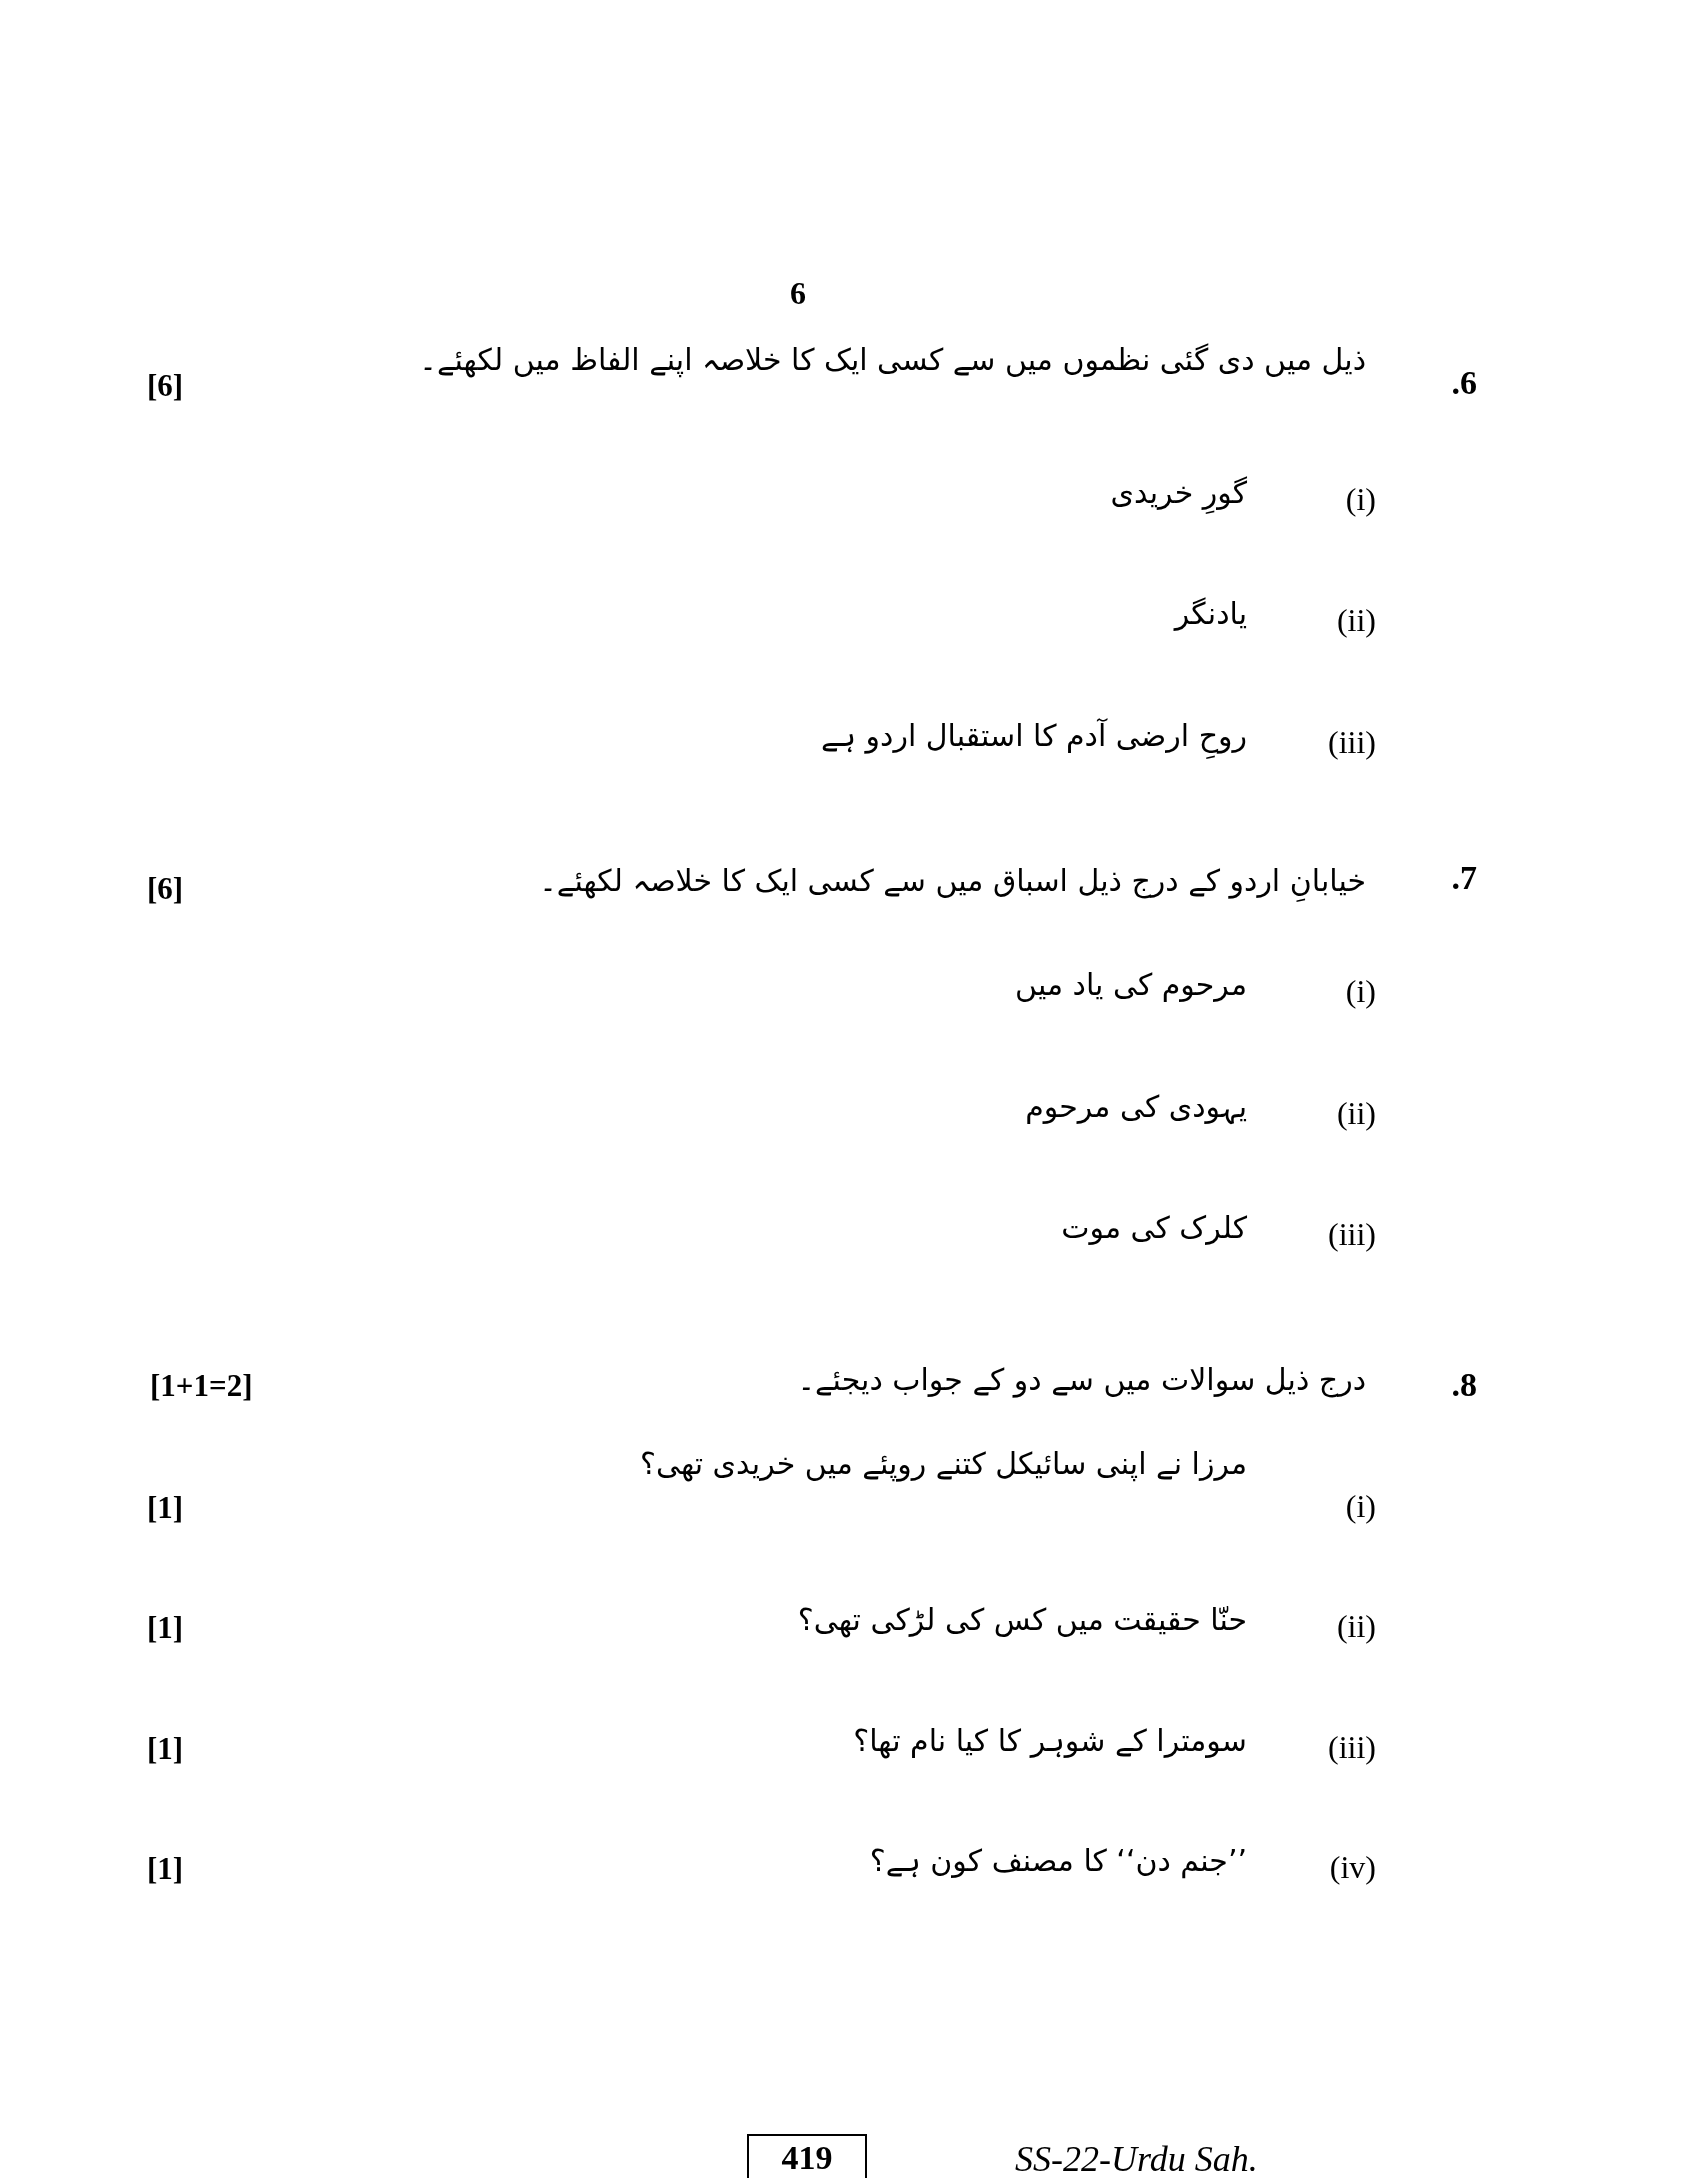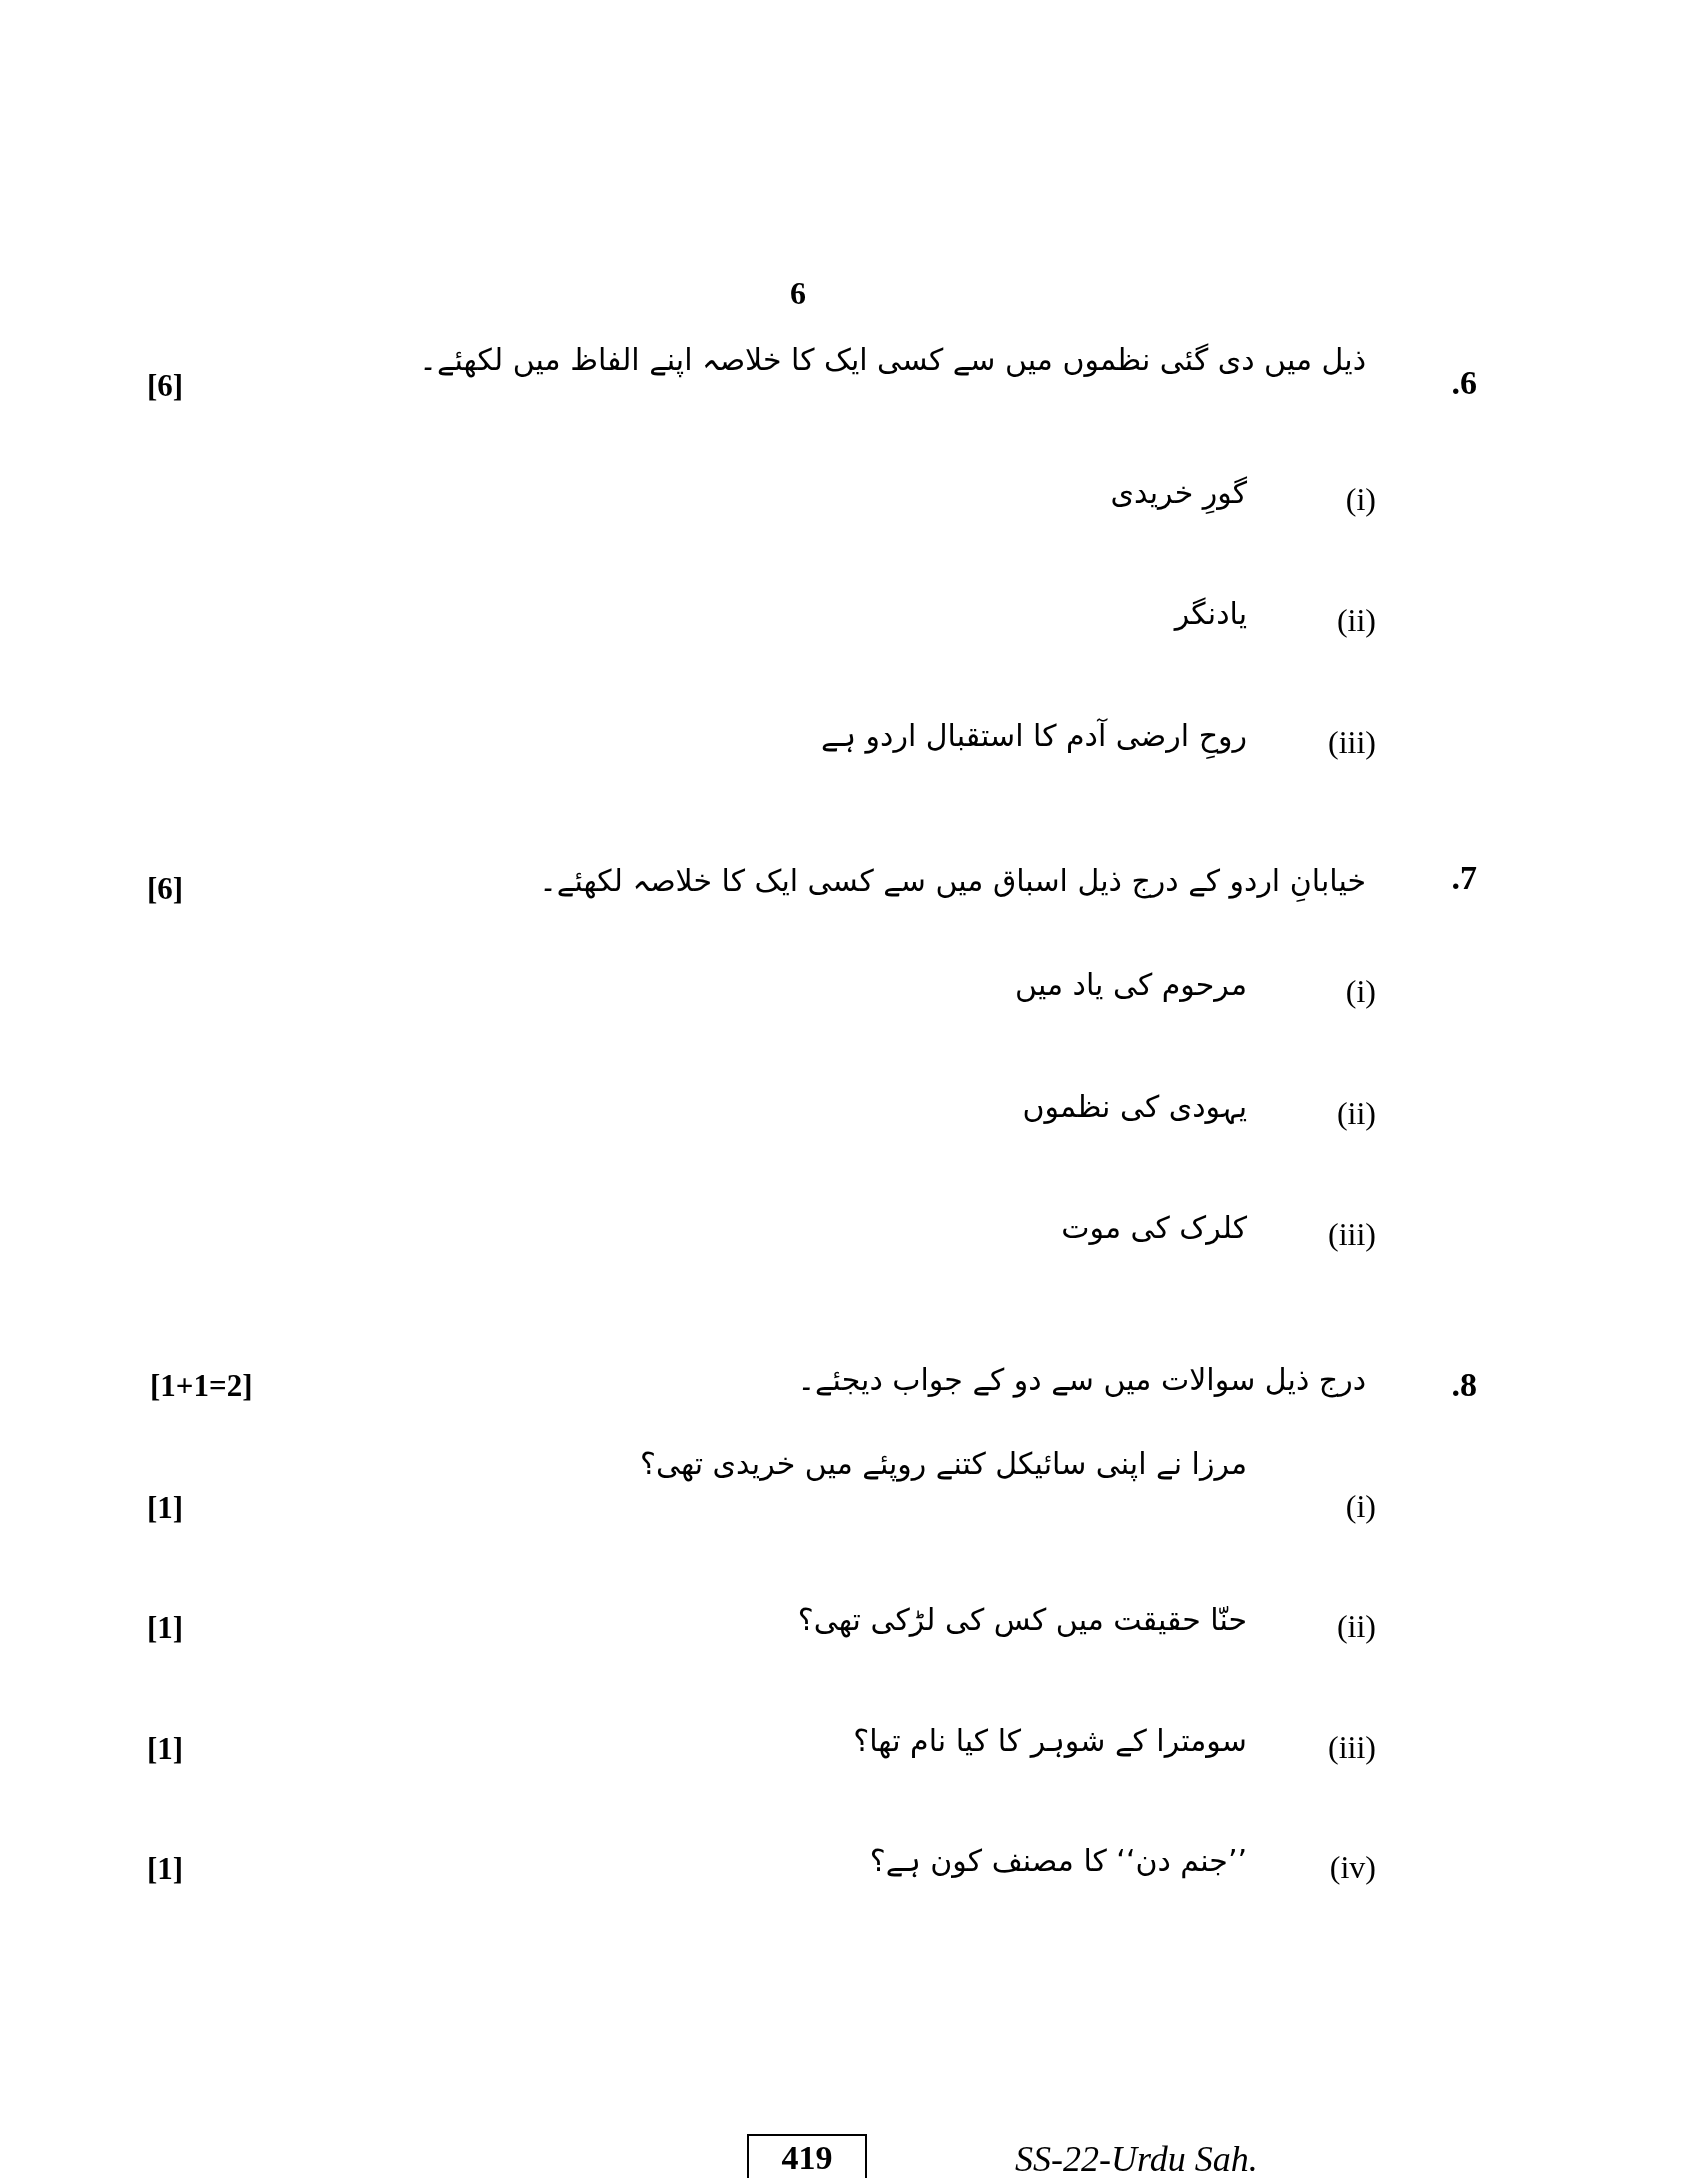--- a/index.html
+++ b/index.html
@@ -41,21 +41,21 @@
 
   <div>
     <div class="abs qnum" style="left:1418px; top:859px;">.7</div>
     <div class="abs urdu q-text" style="top:855px;margin-top:8px;">خیابانِ اردو کے درج ذیل اسباق میں سے کسی ایک کا خلاصہ لکھئے۔</div>
     <div class="abs marks" style="top:871px;">[6]</div>
 
     <div class="abs opt-label" style="left:1287px; top:973px;">(i)</div>
     <div class="abs urdu opt-text" style="top:967px;margin-left:38px;">مرحوم کی یاد میں</div>
 
     <div class="abs opt-label" style="left:1287px; top:1095px;">(ii)</div>
-    <div class="abs urdu opt-text" style="top:1089px;">یہودی کی نظموں</div>
+    <div class="abs urdu opt-text" style="top:1089px;">یہودی کی مرحوم</div>
 
     <div class="abs opt-label" style="left:1287px; top:1216px;">(iii)</div>
     <div class="abs urdu opt-text" style="top:1210px;">کلرک کی موت</div>
   </div>
 
   <div>
     <div class="abs qnum" style="left:1418px; top:1366px;">.8</div>
     <div class="abs urdu q-text" style="top:1362px;">درج ذیل سوالات میں سے دو کے جواب دیجئے۔</div>
     <div class="abs marks" style="left:150px; top:1368px;">[1+1=2]</div>
 

